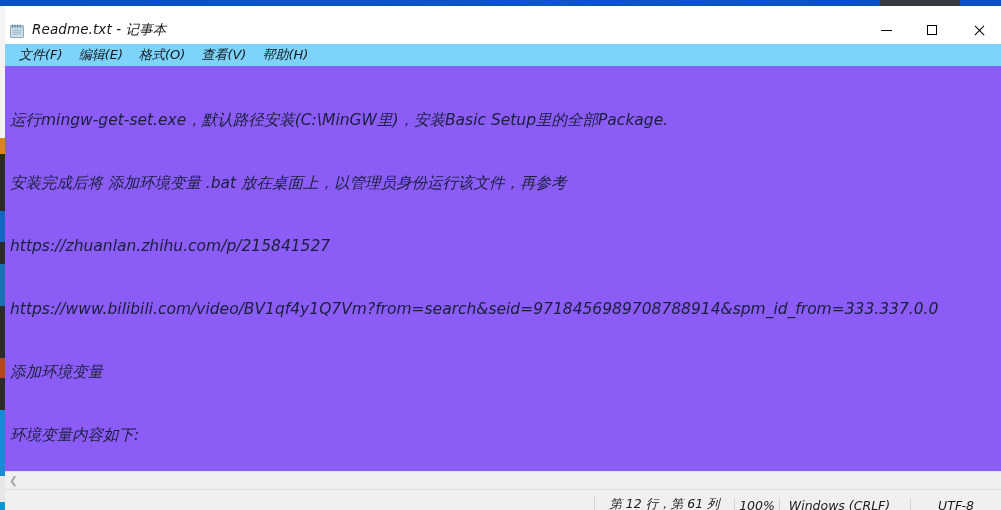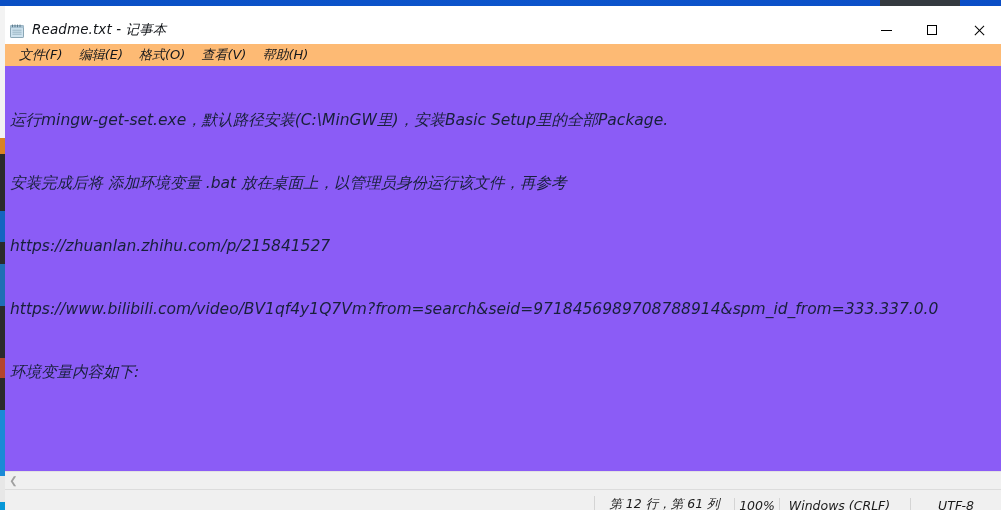--- a/index.html
+++ b/index.html
@@ -136,21 +136,21 @@
     left: 0; top: 5px;
     width: 13px; height: 1.2px;
     background: #000;
   }
   .glyph-close::before { transform: rotate(45deg); }
   .glyph-close::after  { transform: rotate(-45deg); }
 
   
   .menubar {
     height: 22px;
-    background: #fdba74;
+    background: #7dd3fc;
     display: flex;
     align-items: center;
     padding-left: 6px;
     flex: none;
   }
   .menu-item {
     font-size: 13px;
     color: #15181c;
     padding: 2px 8px;
     white-space: nowrap;
@@ -278,20 +278,21 @@
     <div class="menu-item">查看(V)</div>
     <div class="menu-item">帮助(H)</div>
   </div>
 
   <div class="editor-wrap">
     <div class="editor">
       <div class="ln">运行mingw-get-set.exe，默认路径安装(C:\MinGW里)，安装Basic Setup里的全部Package.</div>
       <div class="ln">安装完成后将 添加环境变量 .bat 放在桌面上，以管理员身份运行该文件，再参考</div>
       <div class="ln">https://zhuanlan.zhihu.com/p/215841527</div>
       <div class="ln">https://www.bilibili.com/video/BV1qf4y1Q7Vm?from=search&amp;seid=9718456989708788914&amp;spm_id_from=333.337.0.0</div>
+      <div class="ln">添加环境变量</div>
       <div class="ln">环境变量内容如下:</div>
       
       
       
       
       
       
     </div>
   </div>
 

